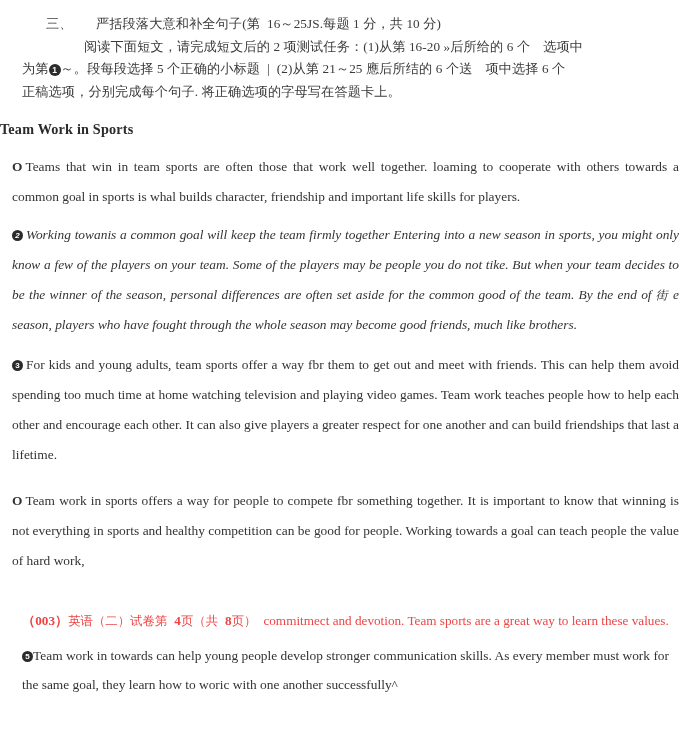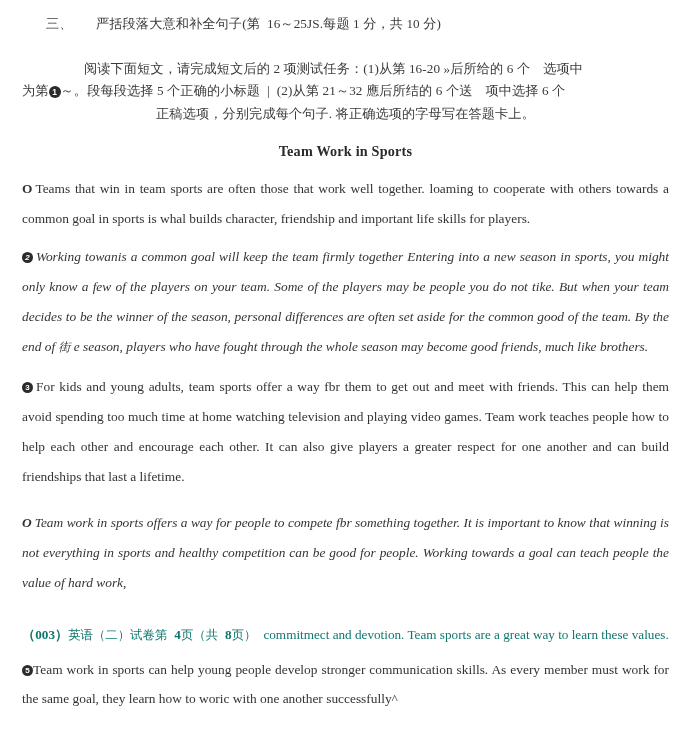--- a/index.html
+++ b/index.html
@@ -29,23 +29,23 @@
     padding: 13px 22px 0 22px;
     font-size: 13.2px;
     line-height: 22.5px;
     color: #3a3a3a;
   }
   .instr-line {
     white-space: nowrap;
     letter-spacing: 0.1px;
   }
   .instr-line.line1 { padding-left: 24px; }
-  .instr-line.line2 { padding-left: 62px; margin-top: 22px; }
+  .instr-line.line2 { padding-left: 62px; }
   .instr-line.line3 { padding-left: 0px; }
-  .instr-line.line4 { padding-left: 0px; text-align: center; }
+  .instr-line.line4 { padding-left: 0px; }
 
   .sec-num {
     display: inline-block;
     width: 50px;
   }
   .gap-s { display: inline-block; width: 7px; }
   .gap-m { display: inline-block; width: 13px; }
 
   
   .circ {
@@ -65,31 +65,31 @@
   .circ.big {
     width: 12px;
     height: 12px;
     line-height: 12px;
     font-size: 8.5px;
     vertical-align: 0px;
   }
 
   
   .article-title {
-    text-align: center;
+    text-align: left;
     font-weight: bold;
     font-size: 14.2px;
     letter-spacing: 0.2px;
     margin: 18px 0 0 0;
     color: #2b2b2b;
   }
 
   
   .body {
-    padding: 0 22px;
+    padding: 0 12px;
     margin-top: 14px;
   }
   .para {
     font-size: 13.4px;
     line-height: 30px;
     text-align: justify;
     text-justify: inter-word;
     margin: 0 0 6px 0;
     color: #333333;
   }
@@ -103,30 +103,30 @@
   }
   .cjk-inline {
     font-family: "DejaVu Sans", sans-serif;
     font-size: 12px;
   }
 
   
   .para.p1 { margin-bottom: 8px; }
   .para.p2 { margin-bottom: 10px; font-style: italic; }
   .para.p3 { margin-bottom: 16px; }
-  .para.p4 { margin-bottom: 4px; font-style: italic; }
+  .para.p4 { margin-bottom: 4px; }
 
   
   .footer-block {
     padding: 0 22px;
-    margin-top: 24px;
+    margin-top: 32px;
     font-size: 13.2px;
     line-height: 25px;
     text-align: justify;
-    color: #0f766e;
+    color: #ef4444;
   }
   .footer-tag {
     font-weight: bold;
   }
   .footer-cjk {
     font-family: "DejaVu Sans", "Liberation Sans", sans-serif;
     font-size: 12.4px;
   }
 
   .tail-para {
@@ -147,21 +147,21 @@
 
     <div class="instr-line line1">
       <span class="sec-num">三、</span><span>严括段落大意和补全句子(第</span><span class="gap-s"></span><span>16～25JS.</span><span>每题 1 分，共 10 分)</span>
     </div>
 
     <div class="instr-line line2">
       <span>阅读下面短文，请完成短文后的 2 项测试任务：</span><span>(1)从第 16-20 »后所给的 6 个</span><span class="gap-m"></span><span>选项中</span>
     </div>
 
     <div class="instr-line line3">
-      <span>为第</span><span class="circ big">1</span><span>～。段每段选择 5 个正确的小标题</span><span class="gap-s"></span><span>|</span><span class="gap-s"></span><span>(2)从第 21～32 應后所结的 6 个送</span><span class="gap-m"></span><span>项中选择 6 个</span>
+      <span>为第</span><span class="circ big">1</span><span>～。段每段选择 5 个正确的小标题</span><span class="gap-s"></span><span>|</span><span class="gap-s"></span><span>(2)从第 21～25 應后所结的 6 个送</span><span class="gap-m"></span><span>项中选择 6 个</span>
     </div>
 
     <div class="instr-line line4">
       <span>正稿选项，分别完成每个句子. 将正确选项的字母写在答题卡上。</span>
     </div>
 
   </div>
 
   <div class="article-title">Team Work in Sports</div>
 
@@ -183,16 +183,16 @@
       <span class="lead-o marker">O</span><span>Team work in sports offers a way for people to compete fbr something together. It is important to know that winning is not everything in sports and healthy competition can be good for people. Working towards a goal can teach people the value of hard work,</span>
     </p>
 
   </div>
 
   <div class="footer-block">
     <span class="footer-tag">（003）</span><span class="footer-cjk">英语（二）试卷第</span><span class="gap-s"></span><span class="footer-tag">4</span><span class="footer-cjk">页（共</span><span class="gap-s"></span><span class="footer-tag">8</span><span class="footer-cjk">页）</span><span class="gap-s"></span><span>commitmect and devotion. Team sports are a great way to learn these values.</span>
   </div>
 
   <p class="tail-para">
-    <span class="circ marker">5</span><span>Team work in sports can help young people develop stronger communication skills. As every member must work for the same goal, they learn how to woric with one another successfully^</span>
+    <span class="circ marker">5</span><span>Team work in towards can help young people develop stronger communication skills. As every member must work for the same goal, they learn how to woric with one another successfully^</span>
   </p>
 
 </div>
 
 </body></html>

